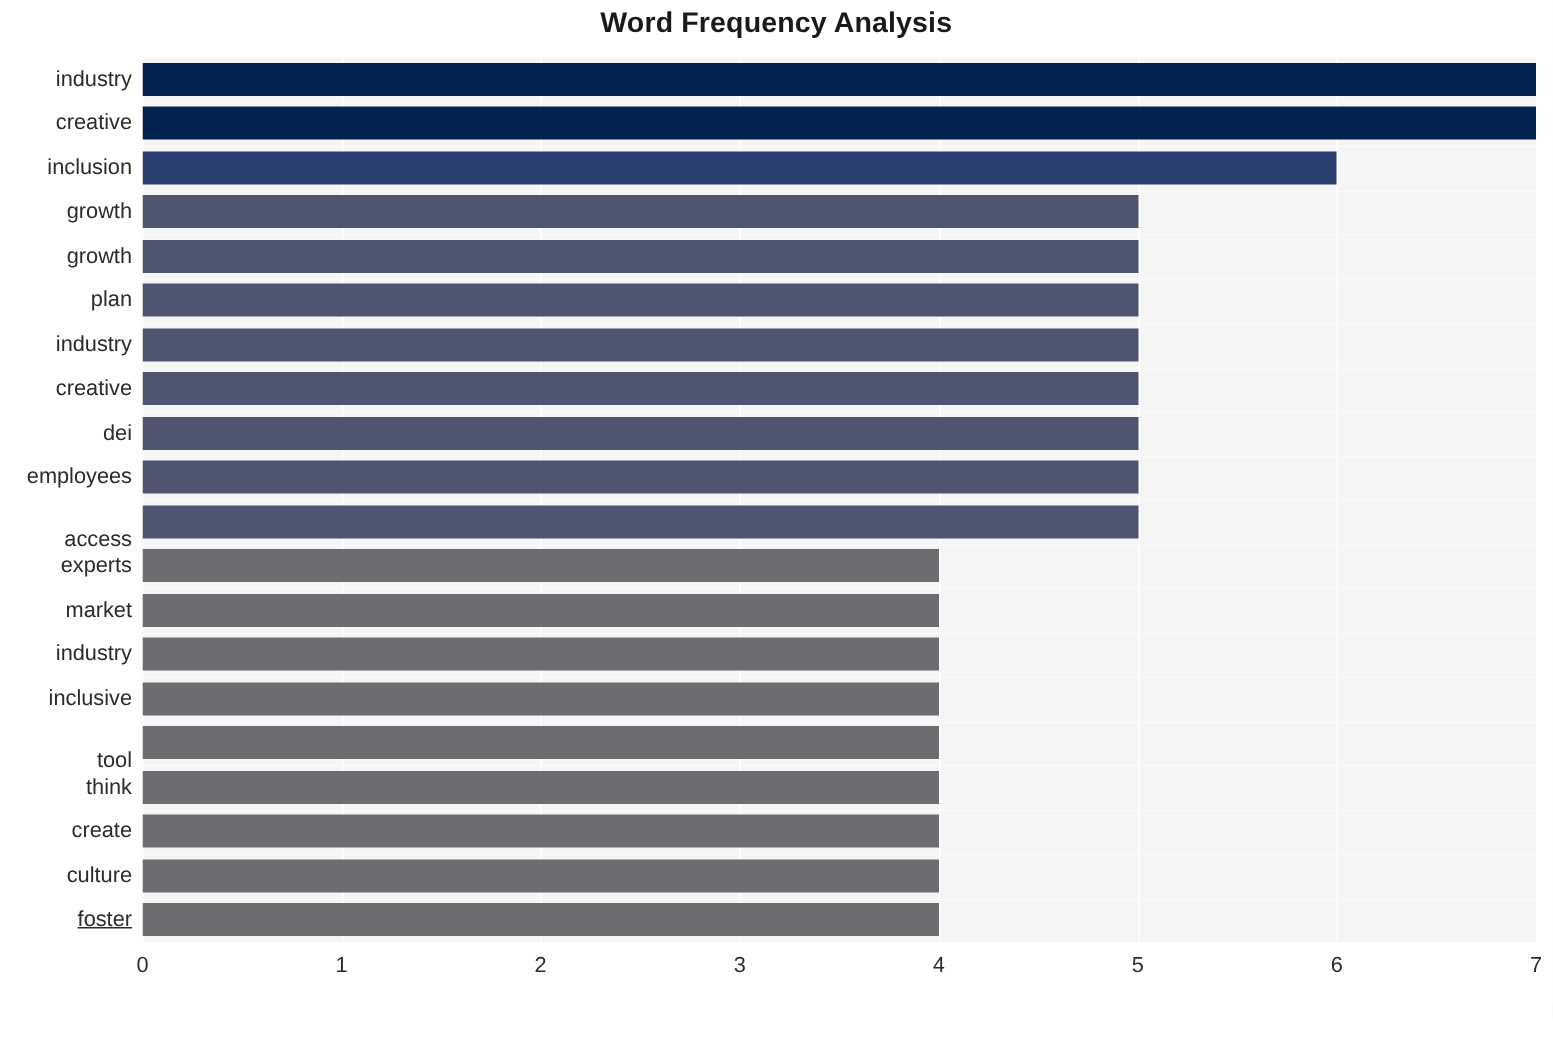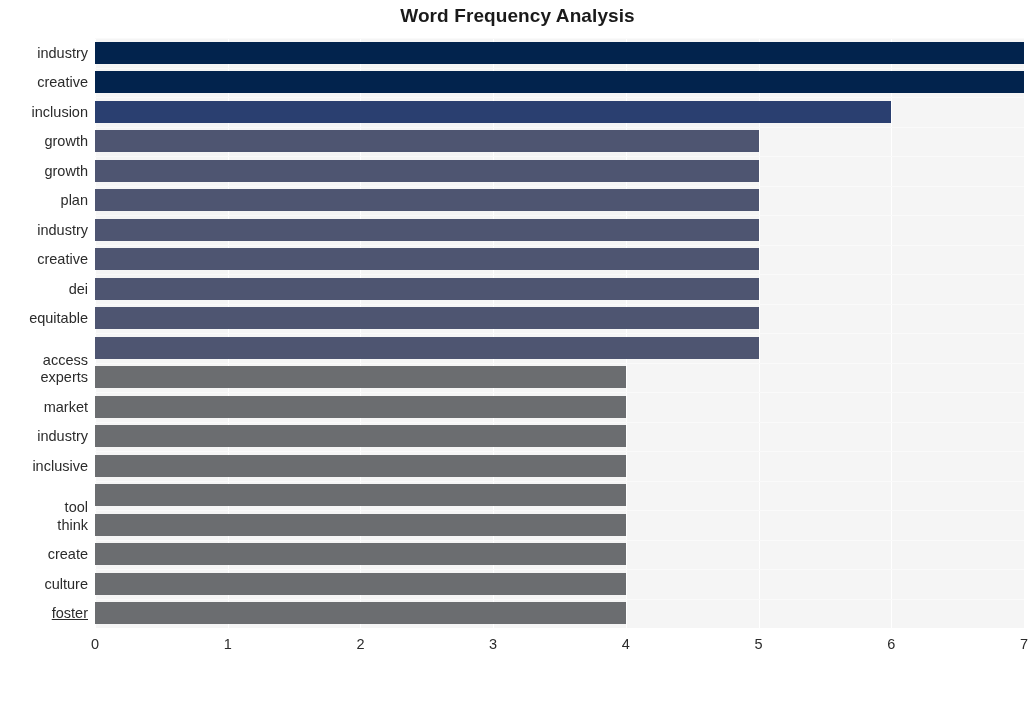--- a/index.html
+++ b/index.html
@@ -185,21 +185,21 @@
   <div class="ylabels">
       <div class="ylabel" style="top: 3.75px;">industry</div>
       <div class="ylabel" style="top: 33.25px;">creative</div>
       <div class="ylabel" style="top: 62.75px;">inclusion</div>
       <div class="ylabel" style="top: 92.25px;">growth</div>
       <div class="ylabel" style="top: 121.75px;">growth</div>
       <div class="ylabel" style="top: 151.25px;">plan</div>
       <div class="ylabel" style="top: 180.75px;">industry</div>
       <div class="ylabel" style="top: 210.25px;">creative</div>
       <div class="ylabel" style="top: 239.75px;">dei</div>
-      <div class="ylabel" style="top: 269.25px;">equitable</div>
+      <div class="ylabel" style="top: 269.25px;">employees</div>
       <div class="ylabel" style="top: 311px;">access</div>
       <div class="ylabel" style="top: 328.25px;">experts</div>
       <div class="ylabel" style="top: 357.75px;">market</div>
       <div class="ylabel" style="top: 387.25px;">industry</div>
       <div class="ylabel" style="top: 416.75px; padding-left: 22px;">inclusive</div>
       <div class="ylabel" style="top: 446.25px; margin-top: 12px;">tool</div>
       <div class="ylabel" style="top: 475.75px;">think</div>
       <div class="ylabel" style="top: 505.25px;">create</div>
       <div class="ylabel" style="top: 534.75px;">culture</div>
       <div class="ylabel" style="top: 564.25px; text-decoration: underline;">foster</div>

